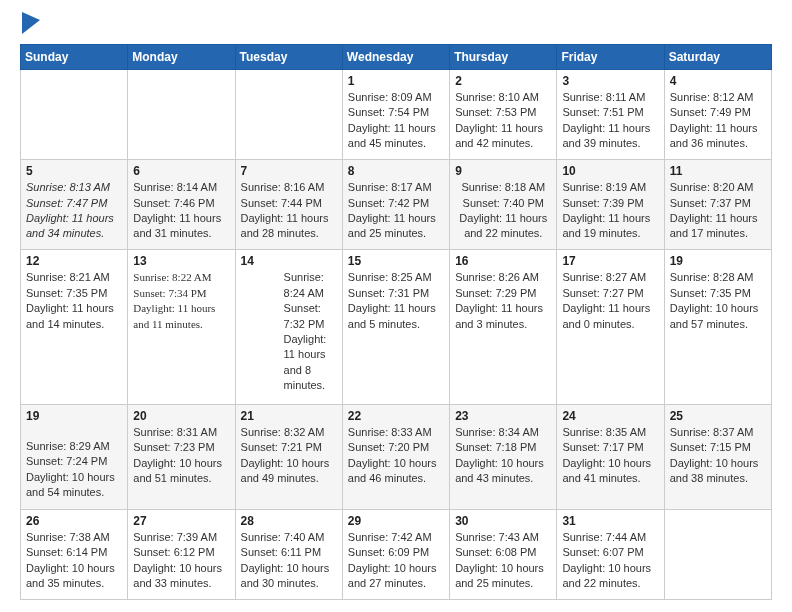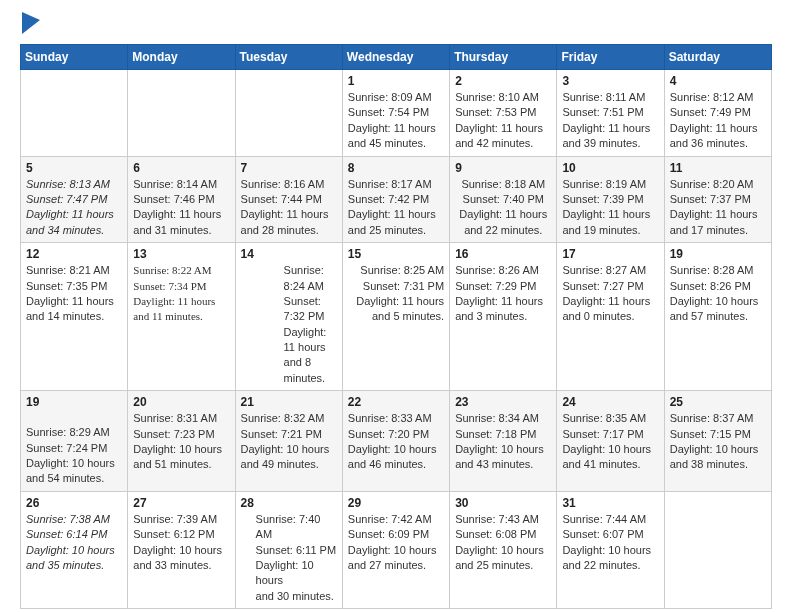--- a/index.html
+++ b/index.html
@@ -230,21 +230,21 @@
           </td>
           <td>
             <span class="day-num">14</span>
             <div class="day-info" style="white-space: pre-line; margin-left: 43px;">Sunrise: 8:24 AM
 Sunset: 7:32 PM
 Daylight: 11 hours
 and 8 minutes.</div>
           </td>
           <td>
             <span class="day-num">15</span>
-            <div class="day-info" style="white-space: pre-line; text-align: right;">Sunrise: 8:25 AM
+            <div class="day-info" style="white-space: pre-line;">Sunrise: 8:25 AM
 Sunset: 7:31 PM
 Daylight: 11 hours
 and 5 minutes.</div>
           </td>
           <td>
             <span class="day-num">16</span>
             <div class="day-info" style="white-space: pre-line;">Sunrise: 8:26 AM
 Sunset: 7:29 PM
 Daylight: 11 hours
 and 3 minutes.</div>
@@ -252,21 +252,21 @@
           <td>
             <span class="day-num">17</span>
             <div class="day-info" style="white-space: pre-line;">Sunrise: 8:27 AM
 Sunset: 7:27 PM
 Daylight: 11 hours
 and 0 minutes.</div>
           </td>
           <td>
             <span class="day-num">19</span>
             <div class="day-info" style="white-space: pre-line;">Sunrise: 8:28 AM
-Sunset: 8:26 PM
+Sunset: 7:35 PM
 Daylight: 10 hours
 and 57 minutes.</div>
           </td>
         </tr>
         <tr class="row-alt">
           <td>
             <span class="day-num">19</span>
             <div class="day-info" style="white-space: pre-line; margin-top: 16px;">Sunrise: 8:29 AM
 Sunset: 7:24 PM
 Daylight: 10 hours
@@ -311,35 +311,35 @@
             <span class="day-num">25</span>
             <div class="day-info" style="white-space: pre-line;">Sunrise: 8:37 AM
 Sunset: 7:15 PM
 Daylight: 10 hours
 and 38 minutes.</div>
           </td>
         </tr>
         <tr>
           <td>
             <span class="day-num">26</span>
-            <div class="day-info" style="white-space: pre-line; font-style: italic;">Sunrise: 7:38 AM
+            <div class="day-info" style="white-space: pre-line;">Sunrise: 7:38 AM
 Sunset: 6:14 PM
 Daylight: 10 hours
 and 35 minutes.</div>
           </td>
           <td>
             <span class="day-num">27</span>
             <div class="day-info" style="white-space: pre-line;">Sunrise: 7:39 AM
 Sunset: 6:12 PM
 Daylight: 10 hours
 and 33 minutes.</div>
           </td>
           <td>
             <span class="day-num">28</span>
-            <div class="day-info" style="white-space: pre-line; margin-left: 15px;">Sunrise: 7:40 AM
+            <div class="day-info" style="white-space: pre-line;">Sunrise: 7:40 AM
 Sunset: 6:11 PM
 Daylight: 10 hours
 and 30 minutes.</div>
           </td>
           <td>
             <span class="day-num">29</span>
             <div class="day-info" style="white-space: pre-line;">Sunrise: 7:42 AM
 Sunset: 6:09 PM
 Daylight: 10 hours
 and 27 minutes.</div>

